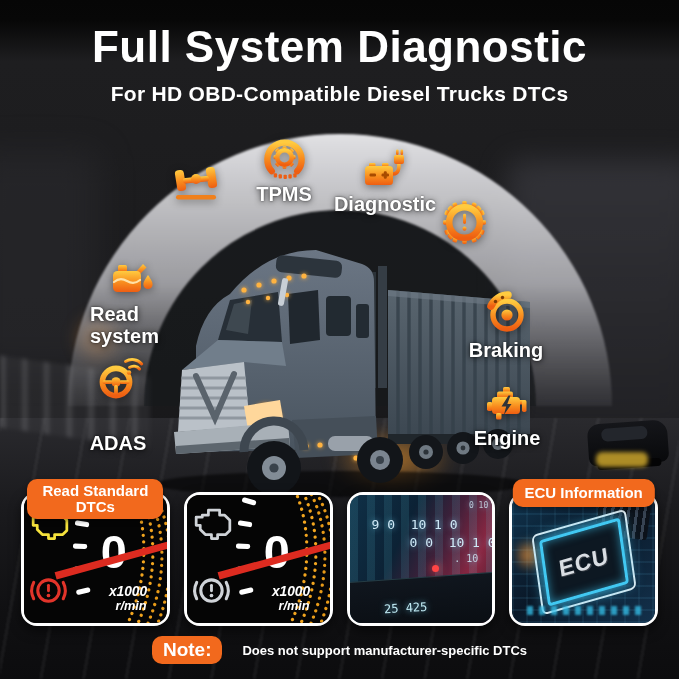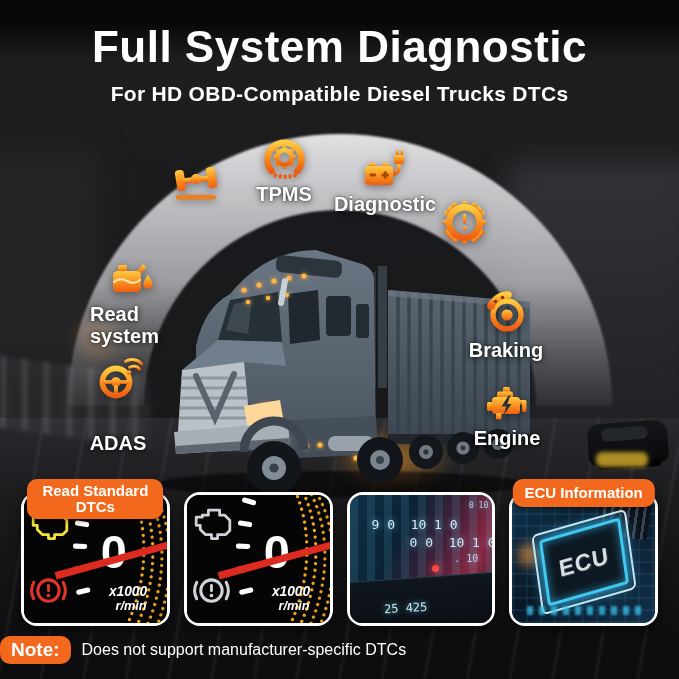--- a/index.html
+++ b/index.html
@@ -102,24 +102,24 @@
     background:rgba(22,44,66,.45);}
   .ecu-die{width:100%;height:100%;box-sizing:border-box;border:3px solid #41c8f2;border-radius:4px;
     background:#0d1822;box-shadow:0 0 16px rgba(60,200,245,.95),inset 0 0 10px rgba(60,200,245,.6);
     display:flex;align-items:center;justify-content:center;}
   .ecu-die span{color:#d9dee3;font-size:23px;font-weight:800;letter-spacing:1px;
     text-shadow:1px 1px 0 #3a4048;}
   .ecu-glowbar{position:absolute;left:10%;bottom:8px;width:80%;height:9px;opacity:.75;
     background:repeating-linear-gradient(90deg,#35c0ea 0 6px,transparent 6px 12px);filter:blur(1px);}
   
   .note{position:absolute;z-index:6;left:0;right:0;top:636px;
-    display:flex;align-items:center;gap:11px;}
+    display:flex;align-items:center;justify-content:center;gap:20px;}
   .note-badge{background:#f2691d;border-radius:10px;padding:3px 11px;
     font-size:19px;font-weight:800;color:#fff;}
-  .note-text{font-size:16px;font-weight:400;color:#fff;}
+  .note-text{font-size:13px;font-weight:700;color:#fff;}
 </style>
 </head>
 <body>
 
 <div id="stage">
 
   <svg width="0" height="0" style="position:absolute">
     <defs>
       <linearGradient id="og" x1="0" y1="0" x2="0" y2="1">
         <stop offset="0" stop-color="#FFCB40"></stop>

